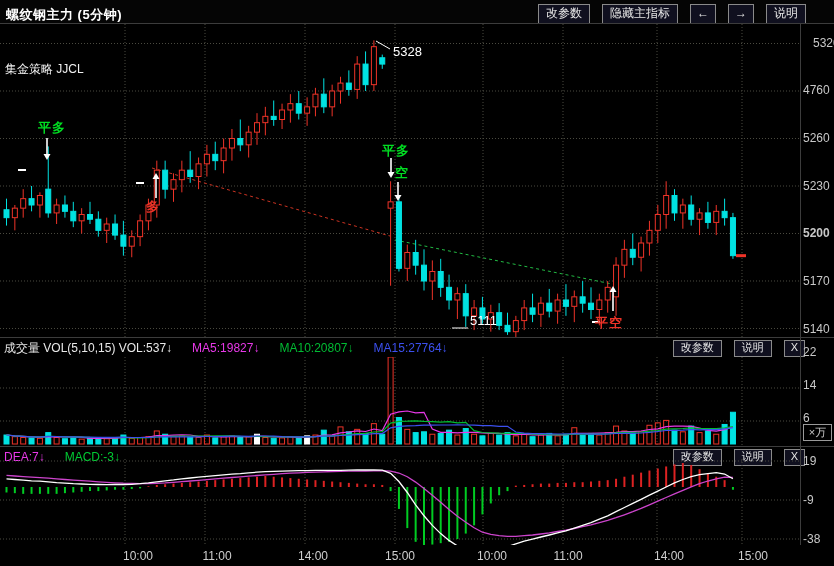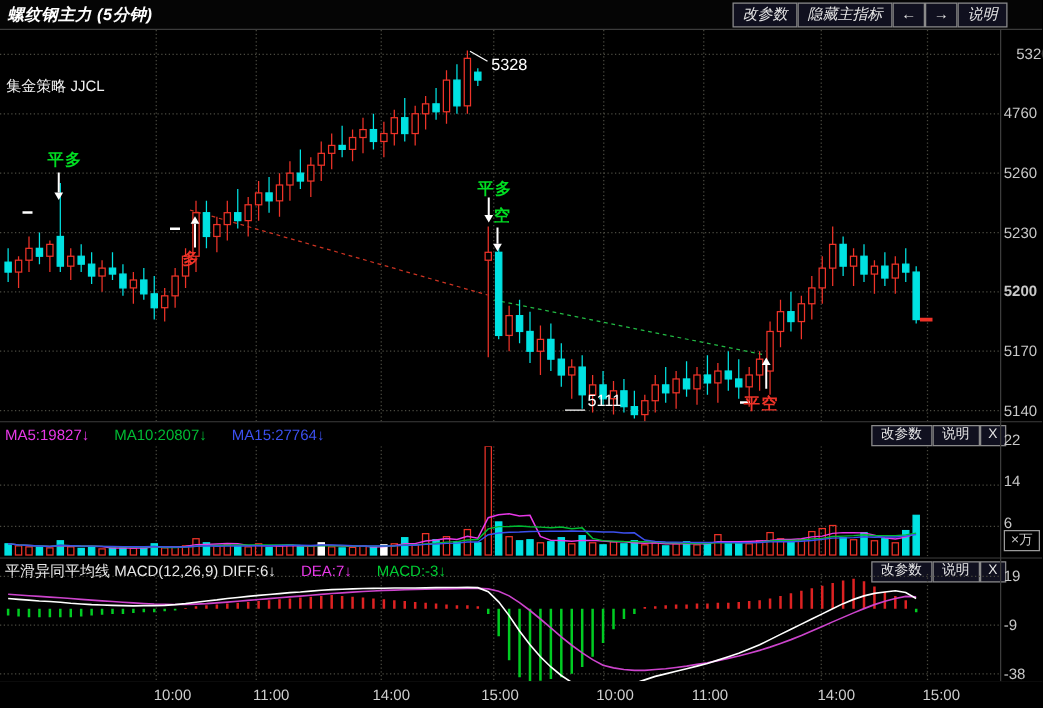--- a/index.html
+++ b/index.html
@@ -2,23 +2,23 @@
 <html><head>
 <meta charset="utf-8">
 <style>
   html,body{margin:0;padding:0;background:#000;}
   #root{position:relative;width:834px;height:566px;background:#000;overflow:hidden;
         font-family:"Liberation Sans",sans-serif;-webkit-font-smoothing:none;}
   .sep{position:absolute;left:0;width:834px;height:1px;background:#3c3c3c;}
   #vsep{position:absolute;left:800px;top:24px;width:1px;height:521px;background:#3c3c3c;}
   
   #titlebar{position:absolute;left:0;top:0;width:834px;height:24px;background:#050505;
-            display:flex;align-items:center;font-style:italic;}
+            display:flex;align-items:flex-end;}
   #titlebar .title{color:#fff;font-size:13px;margin-left:6px;font-weight:bold;letter-spacing:0.5px;}
-  .btnrow{margin-left:auto;display:flex;gap:0;padding-right:28px;}
+  .btnrow{margin-left:auto;display:flex;gap:12px;padding-right:28px;}
   .tbtn{border:1px solid #8a8a8a;background:#10101f;color:#e6e6e6;font-size:12px;
         line-height:16px;height:18px;padding:0 7px;text-align:center;cursor:pointer;white-space:nowrap;}
   .tbtn.small{padding:0 6px;}
   #subtitle{position:absolute;left:5px;top:27px;color:#f0f0f0;font-size:12px;margin-top:34px;}
   
   .pane-header{position:absolute;left:0;width:834px;height:20px;display:flex;align-items:center;background:#000;}
   .pane-header .hseg{font-size:12px;margin-right:8px;white-space:nowrap;margin-left:12px;}
   .pane-header .hseg:first-child{margin-left:4px;}
   .pane-header .btnrow{padding-right:29px;}
   .pane-header .tbtn{height:15px;line-height:13px;font-size:11px;}
@@ -270,20 +270,21 @@
         <line x1="18" x2="26" y1="146" y2="146" stroke="#ffffff" stroke-width="2"></line>
         <line x1="136" x2="144" y1="159" y2="159" stroke="#ffffff" stroke-width="2"></line>
         <line x1="592" x2="600" y1="298" y2="298" stroke="#ffffff" stroke-width="2"></line>
         <line x1="376" x2="390" y1="17" y2="25" stroke="#ffffff" stroke-width="1"></line>
         <line x1="452" x2="468" y1="304" y2="304" stroke="#ffffff" stroke-width="1"></line>
       </g>
     </svg>
 
   <div class="sep" style="top:337px"></div>
   <div id="vol-header" class="pane-header" style="top:338px">
+    <span class="hseg" style="color: rgb(232, 232, 232);">成交量 VOL(5,10,15)  VOL:537↓</span>
     <span class="hseg" style="color: rgb(232, 56, 232);">MA5:19827↓</span>
     <span class="hseg" style="color: rgb(0, 187, 51);">MA10:20807↓</span>
     <span class="hseg" style="color: rgb(60, 80, 238);">MA15:27764↓</span>
     <span class="btnrow">
       <span class="tbtn">改参数</span>
       <span class="tbtn">说明</span>
       <span class="tbtn small">X</span>
     </span>
   </div>
   <svg id="volsvg" style="top:357px" width="800" height="88">
@@ -391,21 +392,20 @@
       </g>
       <g>
         <polyline points="6.5,78.0 14.8,78.9 23.2,79.4 31.5,79.8 39.9,80.1 48.3,79.6 56.6,79.8 64.9,80.0 73.3,80.0 81.6,80.2 90.0,81.3 98.3,81.3 106.7,81.3 115.0,81.3 123.4,80.5 131.8,80.5 140.1,80.5 148.4,80.1 156.8,78.7 165.2,78.5 173.5,78.2 181.8,77.9 190.2,78.0 198.5,79.3 206.9,79.4 215.3,79.7 223.6,79.8 231.9,79.6 240.3,79.6 248.6,79.9 257.0,79.2 265.3,79.3 273.7,79.8 282.1,79.9 290.4,79.9 298.8,80.6 307.1,80.2 315.4,79.6 323.8,78.0 332.1,77.9 340.5,75.8 348.8,75.0 357.2,73.8 365.6,74.5 373.9,72.0 382.3,73.5 390.6,57.2 398.9,54.8 407.3,54.0 415.6,55.8 424.0,55.3 432.3,72.1 440.7,75.3 449.0,75.4 457.4,75.9 465.8,75.3 474.1,75.3 482.4,75.8 490.8,76.4 499.1,76.4 507.5,77.2 515.8,77.6 524.2,77.2 532.5,77.9 540.9,77.9 549.3,78.0 557.6,78.0 565.9,78.0 574.3,76.3 582.6,76.3 591.0,76.3 599.4,76.1 607.7,75.8 616.0,75.4 624.4,74.6 632.8,74.6 641.1,74.0 649.4,72.5 657.8,71.9 666.1,69.7 674.5,69.1 682.9,69.1 691.2,69.3 699.5,71.2 707.9,73.3 716.3,74.1 724.6,72.7 732.9,69.9" fill="none" stroke="#e838e8" stroke-width="1.2"></polyline>
         <polyline points="6.5,78.0 14.8,78.9 23.2,79.4 31.5,79.8 39.9,80.1 48.3,79.3 56.6,79.5 64.9,79.8 73.3,79.9 81.6,80.1 90.0,80.4 98.3,80.5 106.7,80.7 115.0,80.7 123.4,80.3 131.8,80.9 140.1,80.9 148.4,80.7 156.8,80.0 165.2,79.5 173.5,79.3 181.8,79.2 190.2,79.0 198.5,79.0 206.9,79.0 215.3,78.9 223.6,78.9 231.9,78.8 240.3,79.4 248.6,79.7 257.0,79.4 265.3,79.6 273.7,79.7 282.1,79.8 290.4,79.9 298.8,79.9 307.1,79.8 315.4,79.7 323.8,79.0 332.1,78.9 340.5,78.2 348.8,77.6 357.2,76.7 365.6,76.3 373.9,75.0 382.3,74.6 390.6,66.1 398.9,64.3 407.3,64.2 415.6,63.9 424.0,64.4 432.3,64.7 440.7,65.1 449.0,64.7 457.4,65.9 465.8,65.3 474.1,73.7 482.4,75.5 490.8,75.9 499.1,76.2 507.5,76.3 515.8,76.4 524.2,76.5 532.5,77.2 540.9,77.2 549.3,77.6 557.6,77.8 565.9,77.6 574.3,77.1 582.6,77.1 591.0,77.2 599.4,77.1 607.7,76.9 616.0,75.8 624.4,75.4 632.8,75.4 641.1,75.0 649.4,74.1 657.8,73.7 666.1,72.2 674.5,71.9 682.9,71.5 691.2,70.9 699.5,71.5 707.9,71.5 716.3,71.6 724.6,70.9 732.9,69.6" fill="none" stroke="#00bb33" stroke-width="1.2"></polyline>
         <polyline points="6.5,78.0 14.8,78.9 23.2,79.4 31.5,79.8 39.9,80.1 48.3,79.3 56.6,79.5 64.9,79.8 73.3,79.9 81.6,80.1 90.0,80.2 98.3,80.3 106.7,80.4 115.0,80.4 123.4,80.2 131.8,80.5 140.1,80.5 148.4,80.5 156.8,80.0 165.2,79.7 173.5,80.0 181.8,79.9 190.2,79.8 198.5,79.8 206.9,79.5 215.3,79.5 223.6,79.4 231.9,79.2 240.3,79.2 248.6,79.3 257.0,79.0 265.3,79.0 273.7,79.1 282.1,79.6 290.4,79.8 298.8,79.8 307.1,79.8 315.4,79.7 323.8,79.2 332.1,79.2 340.5,78.5 348.8,78.2 357.2,77.7 365.6,77.5 373.9,76.6 382.3,76.6 390.6,70.8 398.9,69.4 407.3,68.8 415.6,68.6 424.0,68.2 432.3,68.1 440.7,68.0 449.0,68.0 457.4,67.9 465.8,68.0 474.1,68.2 482.4,68.6 490.8,68.6 499.1,69.4 507.5,69.3 515.8,75.0 524.2,76.1 532.5,76.6 540.9,76.7 549.3,76.9 557.6,77.0 565.9,77.0 574.3,76.9 582.6,76.9 591.0,77.2 599.4,77.2 607.7,77.0 616.0,76.5 624.4,76.3 632.8,76.3 641.1,76.0 649.4,75.4 657.8,74.5 666.1,73.5 674.5,73.3 682.9,73.1 691.2,72.5 699.5,72.8 707.9,72.6 716.3,72.6 724.6,71.9 732.9,70.6" fill="none" stroke="#3c50ee" stroke-width="1.2"></polyline>
       </g>
     </svg>
 
   <div class="sep" style="top:446px"></div>
   <div id="macd-header" class="pane-header" style="top:447px">
-    <span class="hseg" style="color: rgb(232, 232, 232);">平滑异同平均线 MACD(12,26,9)  DIFF:6↓</span>
     <span class="hseg" style="color: rgb(232, 56, 232);">DEA:7↓</span>
     <span class="hseg" style="color: rgb(0, 204, 51);">MACD:-3↓</span>
     <span class="btnrow">
       <span class="tbtn">改参数</span>
       <span class="tbtn">说明</span>
       <span class="tbtn small">X</span>
     </span>
   </div>
   <svg id="macdsvg" style="top:459px" width="800" height="86">
       <g>

